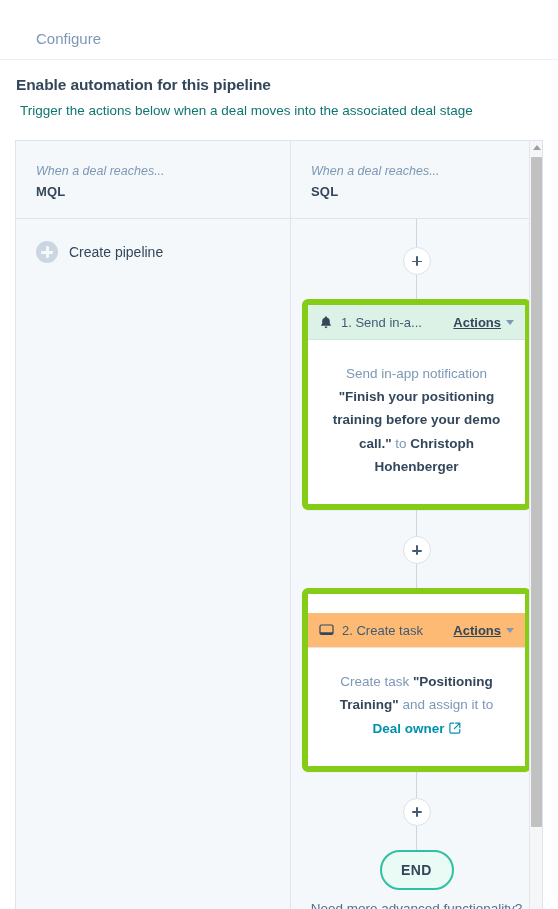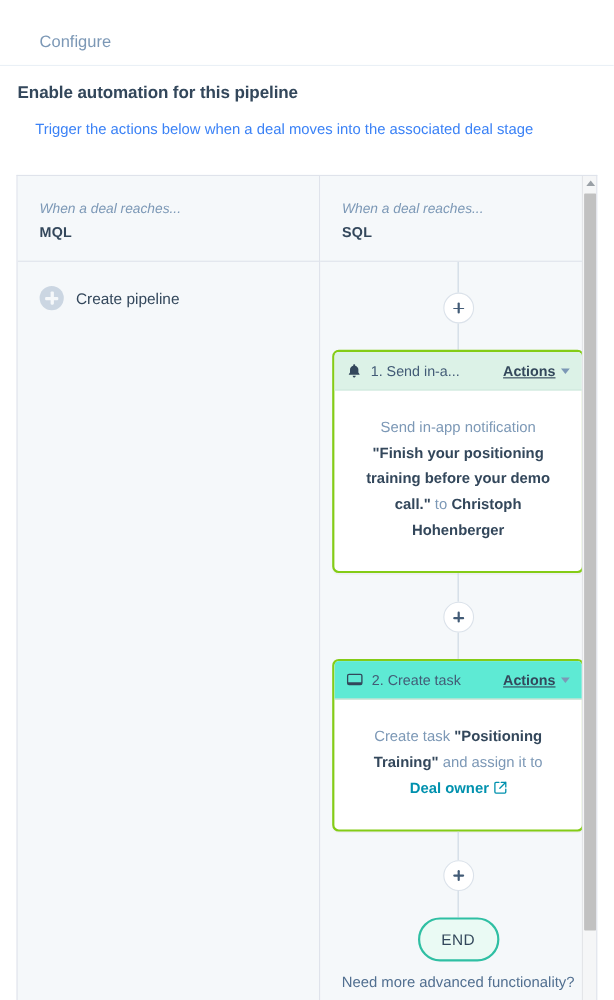--- a/index.html
+++ b/index.html
@@ -44,23 +44,23 @@
   
   .intro { padding: 16px 16px 12px 16px; }
   .intro h1 {
     margin: 0 0 9px 0;
     font-size: 15.5px;
     font-weight: bold;
     color: #33475b;
     letter-spacing: -0.1px;
   }
   .intro p {
-    margin: 16px;
+    margin: 4px;
     font-size: 13.5px;
-    color: #3b82f6;
+    color: #0f766e;
   }
 
   
   .board {
     position: relative;
     margin: 6px 15px 0 15px;
     height: 774px;
     border: 1px solid #dfe3eb;
     border-bottom: none;
     background: #f5f8fa;
@@ -153,35 +153,35 @@
     background: #425b76;
     border-radius: 1px;
   }
   .plus-node::before { left: 8px; right: 8px; top: 12.7px; height: 1.8px; }
   .plus-node::after { top: 8px; bottom: 8px; left: 12.7px; width: 1.8px; }
 
   
   .card {
     width: 229px;
     background: #ffffff;
-    border: 2px solid #84cc16;
+    border: 6px solid #84cc16;
     border-radius: 6px;
     overflow: hidden;
     box-shadow: 0 1px 1px rgba(0,0,0,0.03);
   }
   .card-head {
     display: flex;
     align-items: center;
     height: 35px;
     padding: 0 11px;
     font-size: 13px;
     color: #33475b;
   }
   .card-head.mint  { background: #dcf2e7; border-bottom: 1px solid #cfe8dd; }
-  .card-head.peach { background: #5eead4; border-bottom: 1px solid #f3e0d5; }
+  .card-head.peach { background: #fdba74; border-bottom: 1px solid #f3e0d5; margin-top: 19px; }
   .card-title {
     flex: 1;
     margin-left: 8px;
     white-space: nowrap;
     overflow: hidden;
     color: #425b76;
   }
   .actions-btn {
     display: flex;
     align-items: center;
@@ -224,21 +224,21 @@
   
   .end-pill {
     width: 74px; height: 40px;
     border-radius: 20px;
     border: 2px solid #2fbfa3;
     background: #eafaf4;
     display: flex;
     align-items: center;
     justify-content: center;
     font-size: 14px;
-    font-weight: normal;
+    font-weight: bold;
     color: #33475b;
     letter-spacing: 0.4px;
   }
 
   .advanced-note {
     position: absolute;
     left: 0; right: 0;
     bottom: -26px;
     text-align: center;
     font-size: 13.5px;

